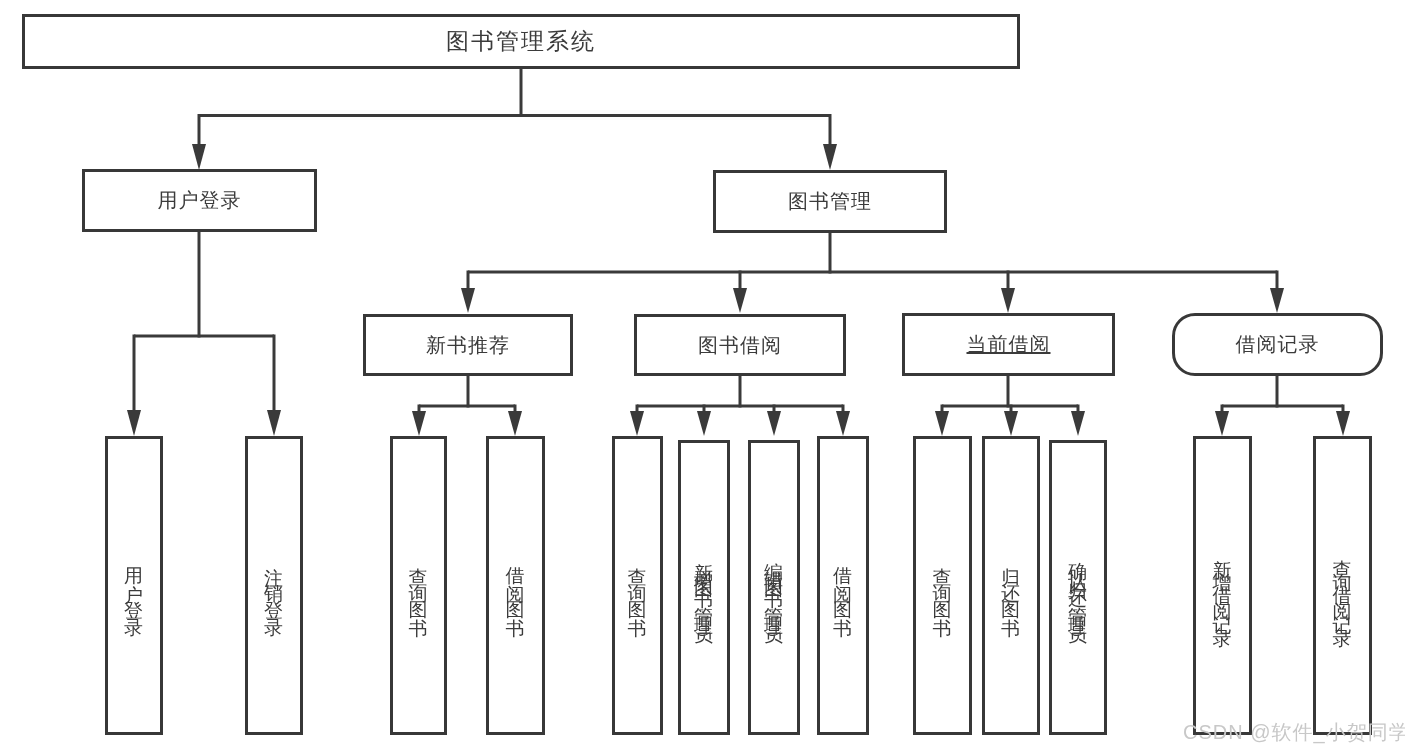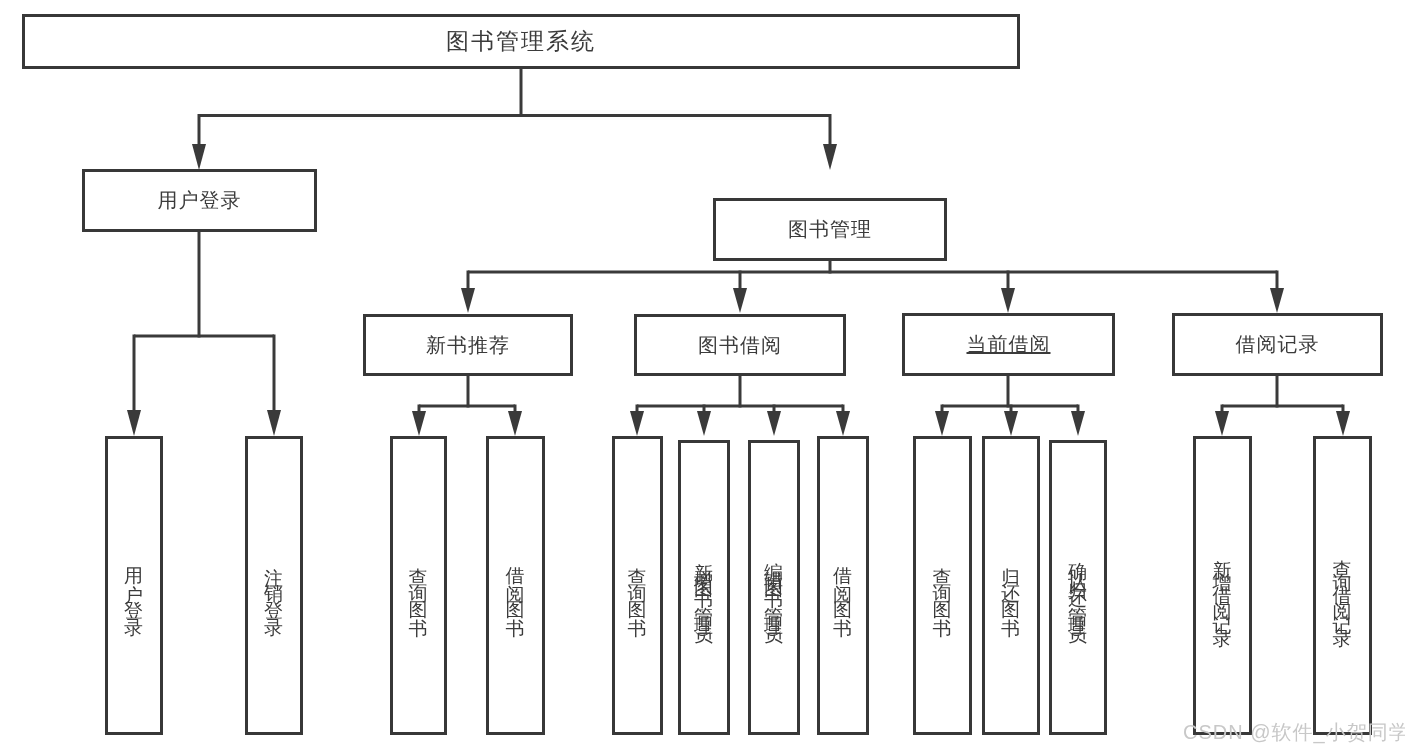--- a/index.html
+++ b/index.html
@@ -118,34 +118,34 @@
     </g>
   </svg>
 
   <div class="node hbox root-box" style="left:22px;top:14px;width:998px;height:55px;">
     <span>图书管理系统</span>
   </div>
 
   <div class="node hbox" style="left:82px;top:169px;width:235px;height:63px;">
     <span>用户登录</span>
   </div>
-  <div class="node hbox" style="left:713px;top:170px;width:234px;height:63px;margin-top:28px;">
+  <div class="node hbox" style="left:713px;top:170px;width:234px;height:63px;">
     <span>图书管理</span>
   </div>
 
   <div class="node hbox" style="left:634px;top:314px;width:212px;height:62px;">
     <span>图书借阅</span>
   </div>
   <div class="node hbox" style="left:363px;top:314px;width:210px;height:62px;">
     <span>新书推荐</span>
   </div>
   <div class="node hbox" style="left:902px;top:313px;width:213px;height:63px;text-decoration:underline;">
     <span>当前借阅</span>
   </div>
-  <div class="node hbox" style="left:1172px;top:313px;width:211px;height:63px;">
+  <div class="node hbox" style="left:1172px;top:313px;width:211px;height:63px;border-radius:23px;">
     <span>借阅记录</span>
   </div>
 
   <div class="node vbox" style="left:105px;top:436px;width:58px;height:299px;">
     <span class="vtext">用户登录</span>
   </div>
   <div class="node vbox" style="left:245px;top:436px;width:58px;height:299px;">
     <span class="vtext">注销登录</span>
   </div>
 

